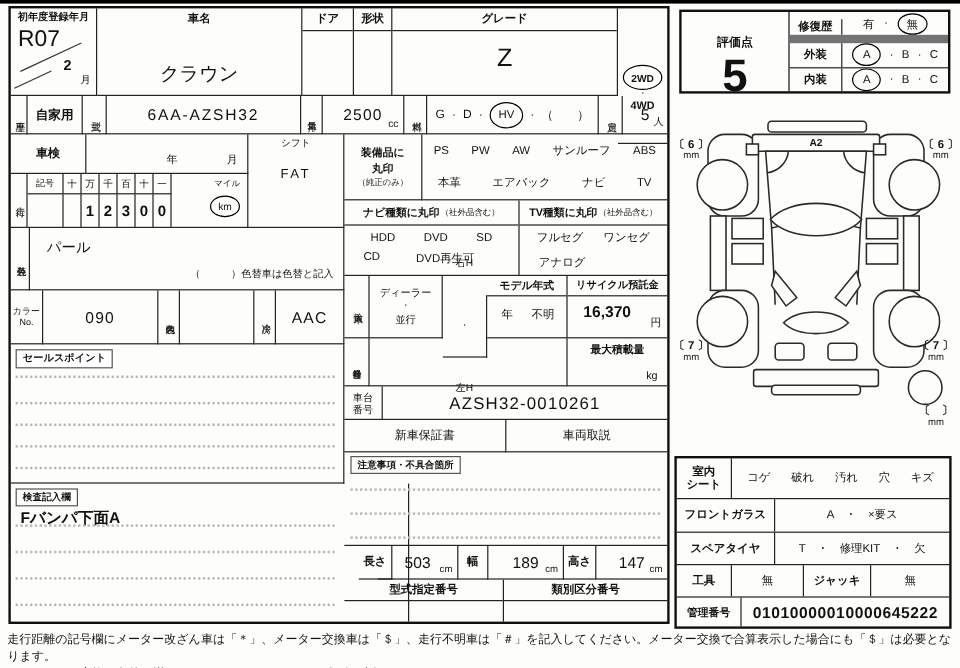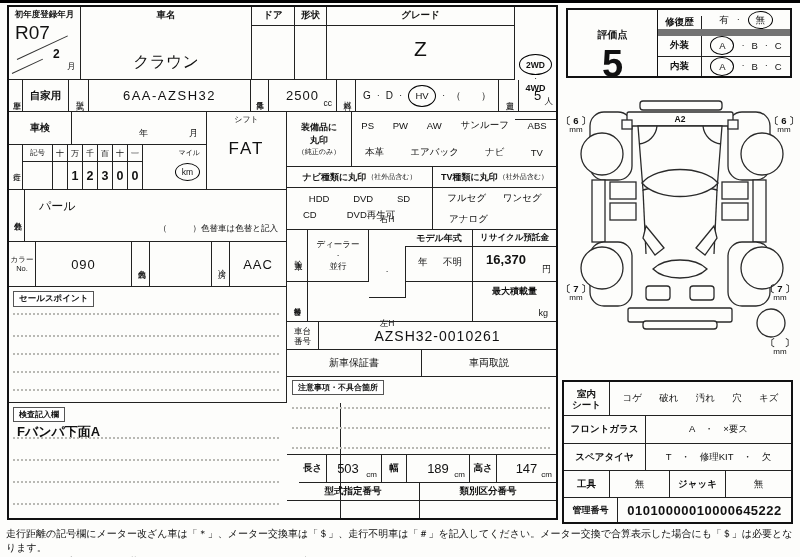--- a/index.html
+++ b/index.html
@@ -96,21 +96,21 @@
       <div style="position:absolute;right:3px;bottom:3px;font-size:8.5px;">人</div>
     </div>
 
     <div class="cell bR bB ctr" style="left:0;top:105px;width:63px;height:33px;font-size:10px;font-weight:bold;">車検</div>
     <div class="cell bR bB" style="left:63px;top:105px;width:135px;height:33px;">
       <span style="position:absolute;right:58px;bottom:4px;font-size:9px;">年</span>
       <span style="position:absolute;right:8px;bottom:4px;font-size:9px;">月</span>
     </div>
     <div class="cell bR bB" style="left:198px;top:105px;width:80px;height:78px;">
       <div style="text-align:center;font-size:8px;padding-top:2px;">シフト</div>
-      <div style="text-align:center;font-size:17px;letter-spacing:2px;margin-top:14px;">FAT</div>
+      <div style="text-align:center;font-size:11px;letter-spacing:2px;margin-top:14px;">FAT</div>
     </div>
 
     <div class="cell bR ctr" style="left:0;top:138px;width:14px;height:45px;border-bottom:1px solid #222;">
         <span class="v" style="font-size:8px;">走行</span>
       </div>
     <div class="cell bR bB ctr" style="left:14px;top:138px;width:30px;height:17px;font-size:7.5px;">記号</div>
     <div class="cell bR bB ctr" style="left:44px;top:138px;width:15px;height:17px;font-size:8px;">十</div>
     <div class="cell bR bB ctr" style="left:59px;top:138px;width:15px;height:17px;font-size:8px;">万</div>
     <div class="cell bR bB ctr" style="left:74px;top:138px;width:15px;height:17px;font-size:8px;">千</div>
     <div class="cell bR bB ctr" style="left:89px;top:138px;width:15px;height:17px;font-size:8px;">百</div>

